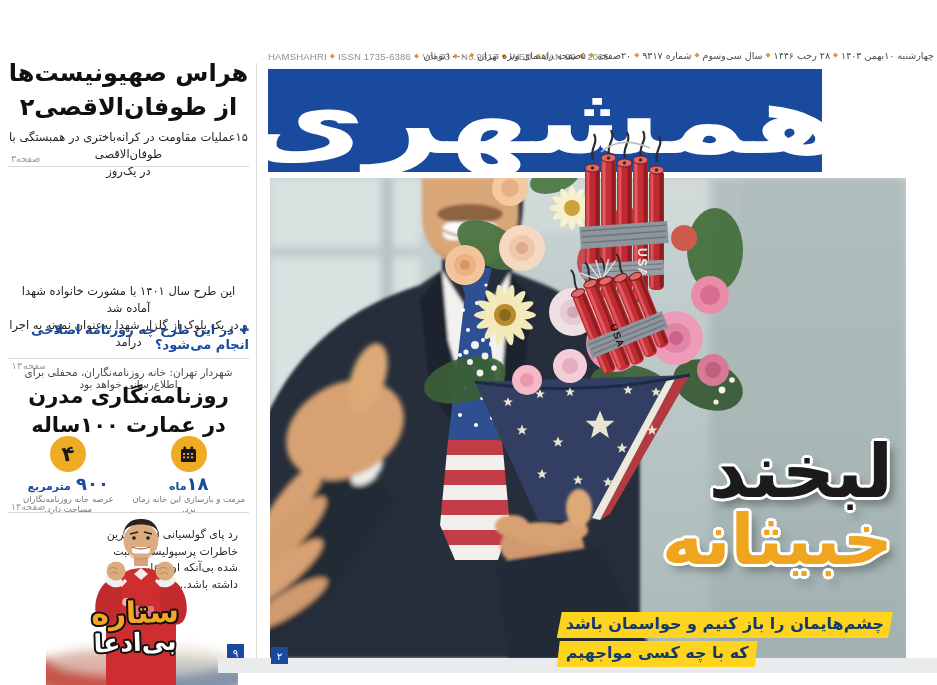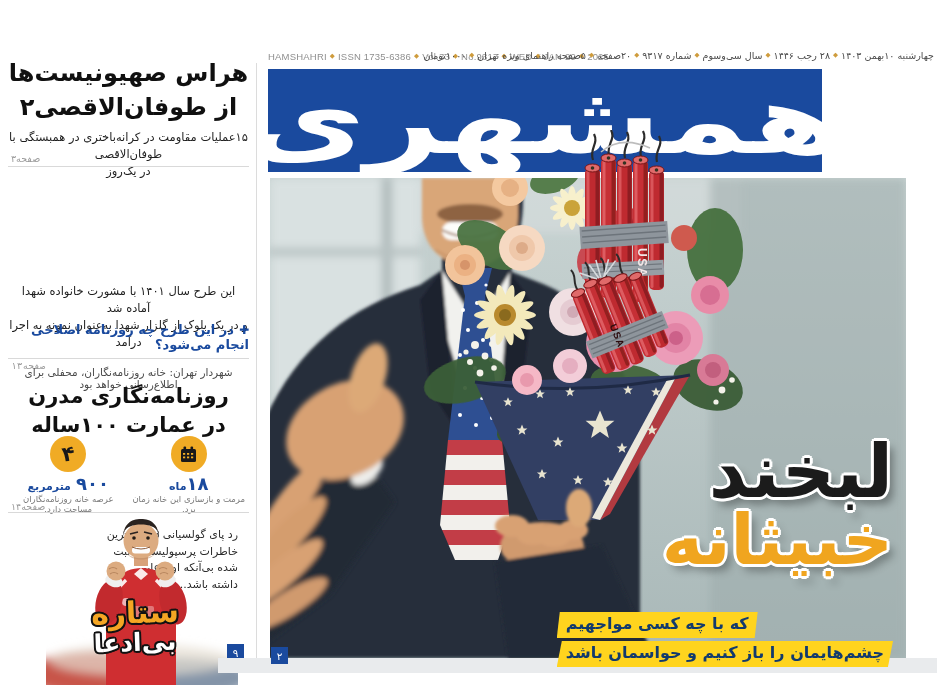--- a/index.html
+++ b/index.html
@@ -499,18 +499,18 @@
         <rect x="-4" y="52" width="82" height="18" fill="#8e959c"></rect>
         <path d="M-2,56 h78 M-2,61 h78 M-2,66 h78" stroke="#6d747b" stroke-width="1.3"></path>
       </g>
       <text transform="translate(24,46) rotate(90)" font-size="10" font-weight="bold" fill="#2c0c0e" font-family="Liberation Sans,sans-serif" letter-spacing="1.2">USA</text>
     </g>
   </svg>
 
   <div class="abs mhl mhl1">لبخند</div>
   <div class="abs mhl mhl2">خبیثانه</div>
   <div class="abs mdek">
+    <div class="bar">چشم‌هایمان را باز کنیم و حواسمان باشد</div>
     <div class="bar">که با چه کسی مواجهیم</div>
-    <div class="bar">چشم‌هایمان را باز کنیم و حواسمان باشد</div>
   </div>
   <div class="abs page-square psq2">۲</div>
 
 </div>
 
 </body></html>

